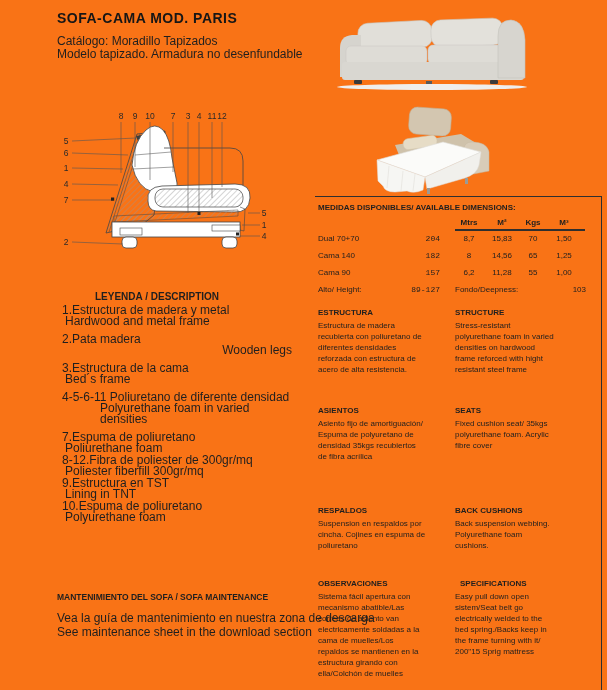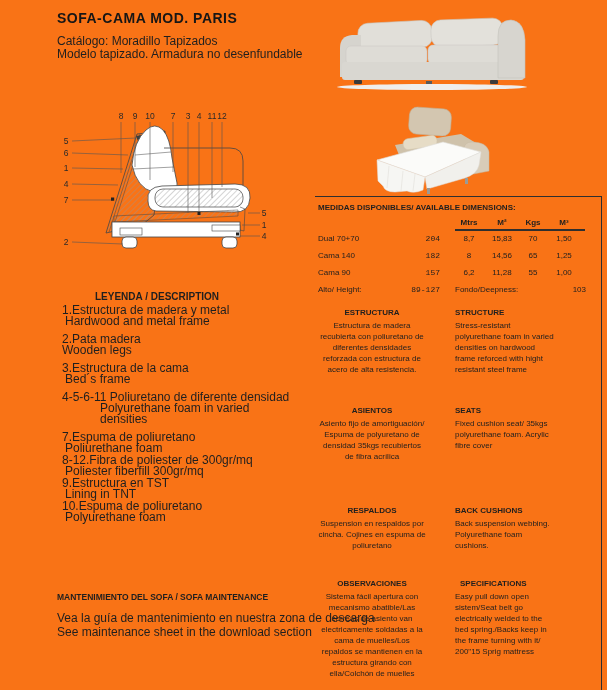--- a/index.html
+++ b/index.html
@@ -20,24 +20,24 @@
   .c-mtrs{left:455px;width:28px;text-align:center;}
   .c-m2{left:485px;width:34px;text-align:center;}
   .c-kgs{left:521px;width:24px;text-align:center;}
   .c-m3{left:547px;width:34px;text-align:center;}
   .dim-row{position:absolute;left:0;width:607px;height:12px;}
   
   .legend{font-size:12px;line-height:11px;}
   .legend-item{margin-bottom:7px;}
   .legend-item:nth-child(n+5){margin-bottom:1px;}
   .legend-item .en{padding-left:3px;}
-  .legend-item:nth-child(2) .en{padding-left:0;}
+  .legend-item:nth-child(2) .en{padding-left:0;text-align:right;}
   .legend-item:nth-child(4) .en{padding-left:38px;}
   
-  .sec-es{left:318px;width:108px;text-align:center;}
+  .sec-es{left:318px;width:108px;}
   .sec-en{left:455px;width:102px;}
   .sec{position:absolute;font-size:8px;line-height:11px;}
   .sec h4{margin:0 0 2px 0;font-size:8px;font-weight:bold;}
   .sec p{margin:0;}
   .sec0{top:307px;} .sec1{top:405px;} .sec2{top:505px;} .sec3{top:578px;}
   svg text{font-family:"Liberation Sans","DejaVu Sans",sans-serif;}
 </style>
 </head>
 <body>
 

